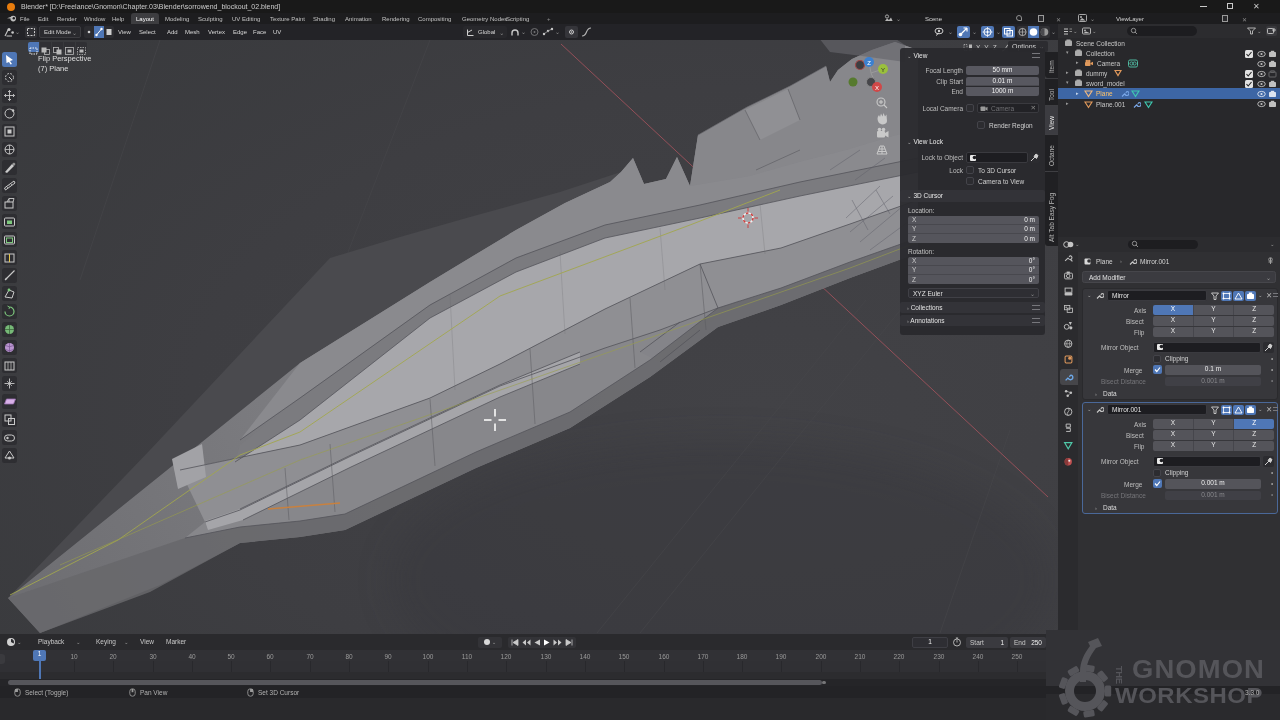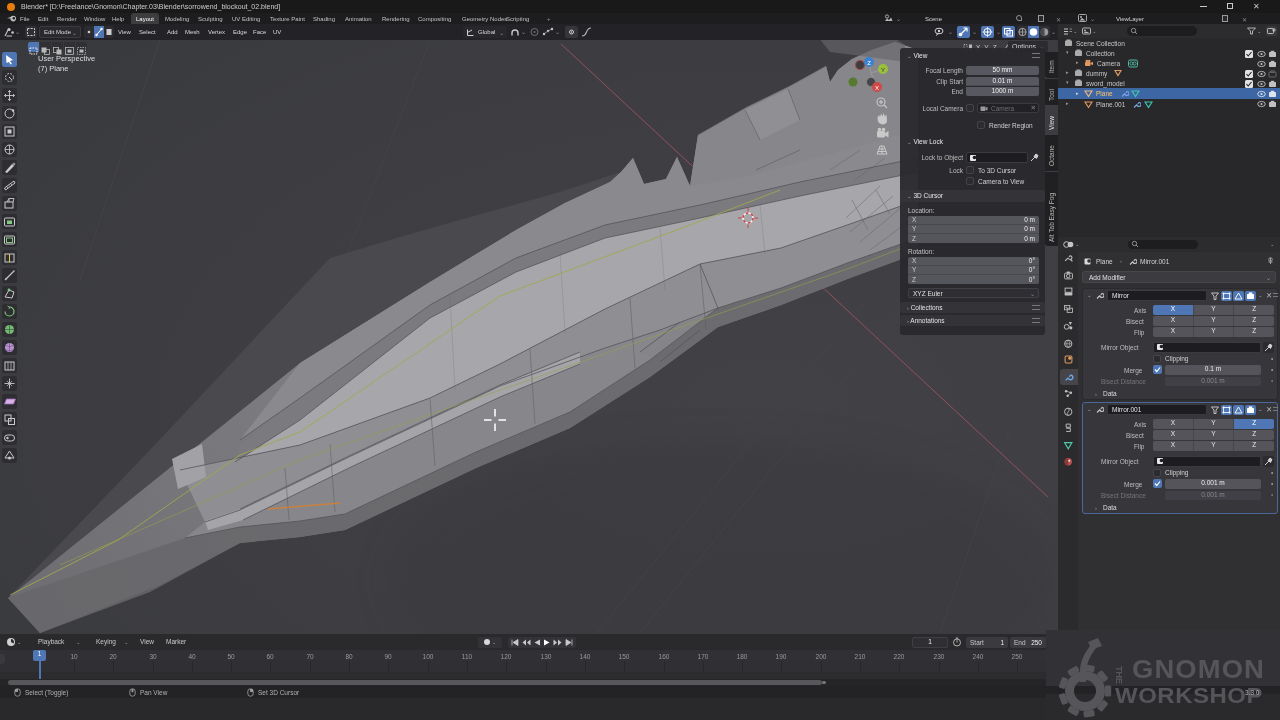--- a/index.html
+++ b/index.html
@@ -446,21 +446,21 @@
     <svg style="margin-left:4px;" width="10" height="9" viewBox="0 0 10 9">
           <path d="M1 8 Q3.5 8 5 4.5 Q6.5 1 9 1" stroke="#b5b5b5" stroke-width="1" fill="none"></path>
         </svg>
   </div>
   <div class="abs row" style="left:1008px;top:1px;height:11px;background:#2c2c30;border-radius:2px;padding:0 4px;font-size:7px;color:#d0d0d0;">
     <span>Options</span>
         <span style="margin-left:3px;color:#8f8f8f;font-size:6px;">⌄</span>
   </div>
 </div>
 
-<div class="abs" style="left:38px;top:53.5px;font-size:7.5px;color:#dedede;">User Perspective</div>
+<div class="abs" style="left:38px;top:53.5px;font-size:7.5px;color:#dedede;">Flip Perspective</div>
 <div class="abs" style="left:38px;top:64px;font-size:7.5px;color:#dedede;">(7) Plane</div>
 
 <div class="abs" style="left:845px;top:48px;width:52px;height:52px;">
   <svg width="52" height="52" viewBox="0 0 52 52">
     <g stroke="#9a9a9a" stroke-width="1">
       <line x1="26" y1="25" x2="24" y2="14"></line>
       <line x1="26" y1="25" x2="38" y2="21"></line>
       <line x1="26" y1="25" x2="32" y2="39"></line>
     </g>
     <circle cx="15" cy="17" r="4.5" fill="#3d3d40" stroke="#a04848" stroke-width="1.2"></circle>

